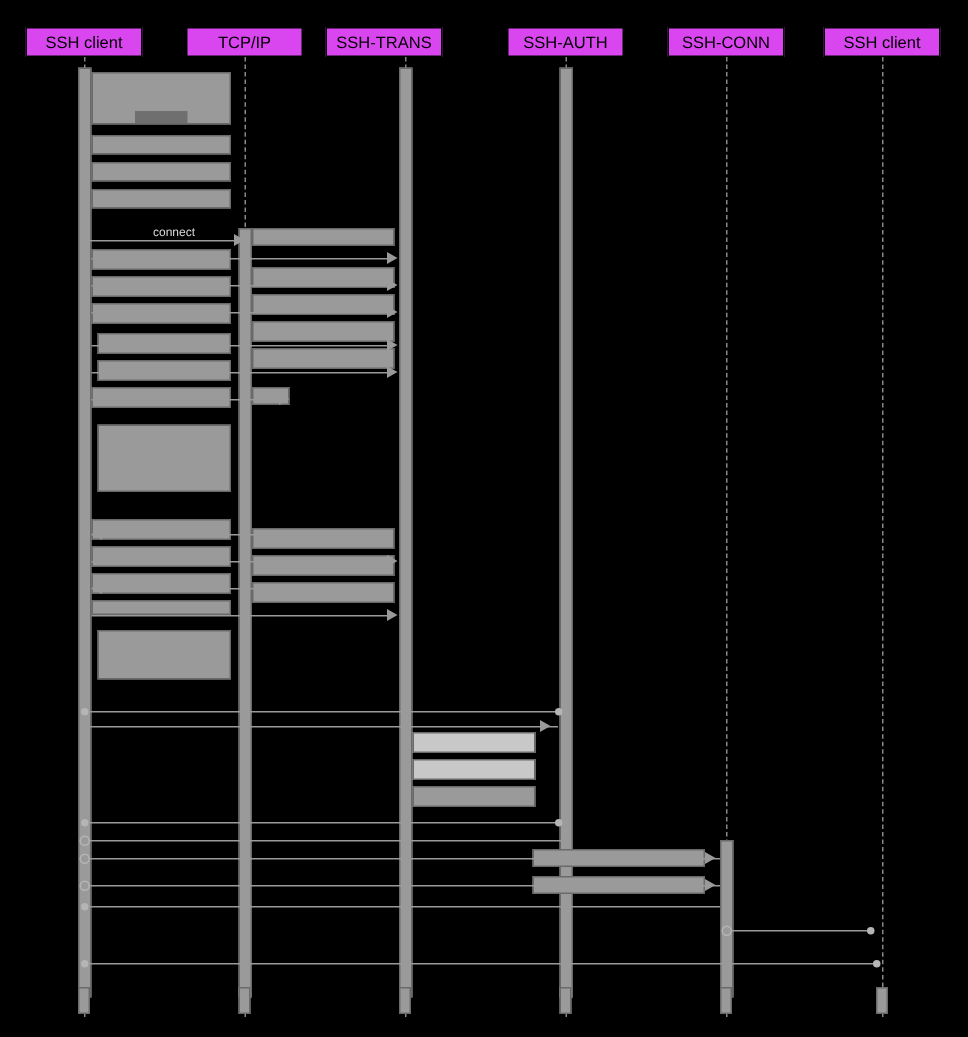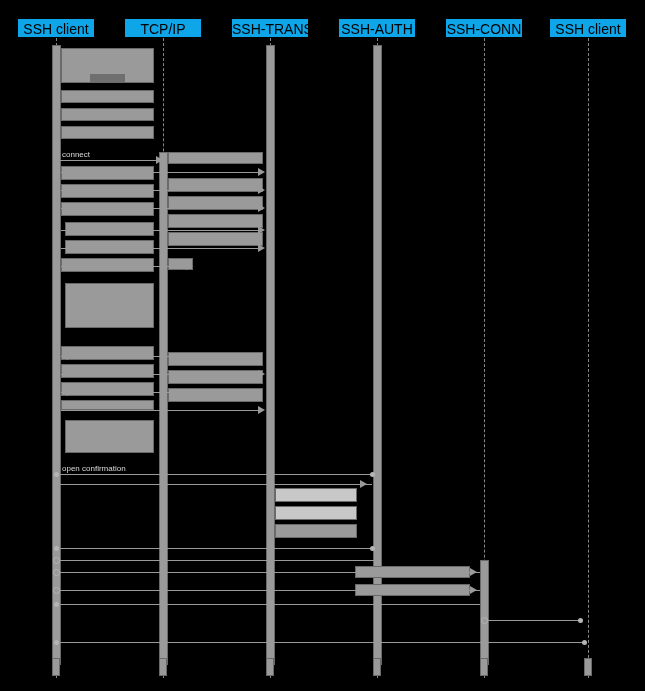--- a/index.html
+++ b/index.html
@@ -10,24 +10,24 @@
   #root {
     position: relative;
     width: 645px;
     height: 691px;
     background: #000000;
     overflow: hidden;
     font-family: "Liberation Sans", sans-serif;
   }
   .lifeline-head {
     position: absolute;
-    background: #0ea5e9;
+    background: #d946ef;
     border: 1px solid #000000;
     color: #000000;
-    font-size: 14px;
+    font-size: 11px;
     text-align: center;
     line-height: 20px;
     height: 20px;
     box-sizing: border-box;
     white-space: nowrap;
     overflow: hidden;
   }
   .lifeline-line {
     position: absolute;
     width: 0;
@@ -67,20 +67,21 @@
     border-bottom: 4px solid transparent;
     border-right: 7px solid #9a9a9a;
   }
   .msg-label {
     position: absolute;
     color: #d9d9d9;
     font-size: 8px;
     white-space: nowrap;
     overflow: hidden;
     line-height: 9px;
+    margin-left: 40px;
   }
   .note-box {
     position: absolute;
     background: #c8c8c8;
     border: 1px solid #6a6a6a;
     box-sizing: border-box;
     color: #111111;
     font-size: 8px;
     line-height: 10px;
     padding: 2px;
@@ -102,21 +103,21 @@
     box-sizing: border-box;
   }
 </style>
 </head>
 <body>
 
 <div id="root">
 
   <div class="lifeline-head" style="left:17px;top:18px;width:78px;">SSH client</div>
   <div class="lifeline-head" style="left:124px;top:18px;width:78px;">TCP/IP</div>
-  <div class="lifeline-head" style="left:231px;top:18px;width:78px;">SSH-TRANS</div>
+  <div class="lifeline-head" style="left:217px;top:18px;width:78px;">SSH-TRANS</div>
   <div class="lifeline-head" style="left:338px;top:18px;width:78px;">SSH-AUTH</div>
   <div class="lifeline-head" style="left:445px;top:18px;width:78px;">SSH-CONN</div>
   <div class="lifeline-head" style="left:549px;top:18px;width:78px;">SSH client</div>
 
   <div class="lifeline-line" style="left:56px;top:38px;height:640px;"></div>
   <div class="lifeline-line" style="left:163px;top:38px;height:640px;"></div>
   <div class="lifeline-line" style="left:270px;top:38px;height:640px;"></div>
   <div class="lifeline-line" style="left:377px;top:38px;height:640px;"></div>
   <div class="lifeline-line" style="left:484px;top:38px;height:640px;"></div>
   <div class="lifeline-line" style="left:588px;top:38px;height:640px;"></div>
@@ -193,21 +194,20 @@
 
   <div class="msg-line" style="left:61px;top:392px;width:200px;"></div>
   <div class="arrow-l" style="left:61px;top:388px;"></div>
 
   <div class="msg-line" style="left:61px;top:410px;width:200px;"></div>
   <div class="arrow-r" style="left:258px;top:406px;"></div>
 
   <div class="msg-line" style="left:56px;top:474px;width:316px;"></div>
   <div class="dot" style="left:54px;top:472px;"></div>
   <div class="dot" style="left:370px;top:472px;"></div>
-  <div class="msg-label" style="left:62px;top:464px;width:300px;">open confirmation</div>
 
   <div class="msg-line" style="left:56px;top:484px;width:316px;"></div>
   <div class="arrow-r" style="left:360px;top:480px;"></div>
 
   <div class="msg-line" style="left:56px;top:548px;width:320px;"></div>
   <div class="dot" style="left:54px;top:546px;"></div>
   <div class="dot" style="left:370px;top:546px;"></div>
 
   <div class="msg-line" style="left:56px;top:560px;width:320px;"></div>
   <div class="circle-o" style="left:53px;top:557px;"></div>

